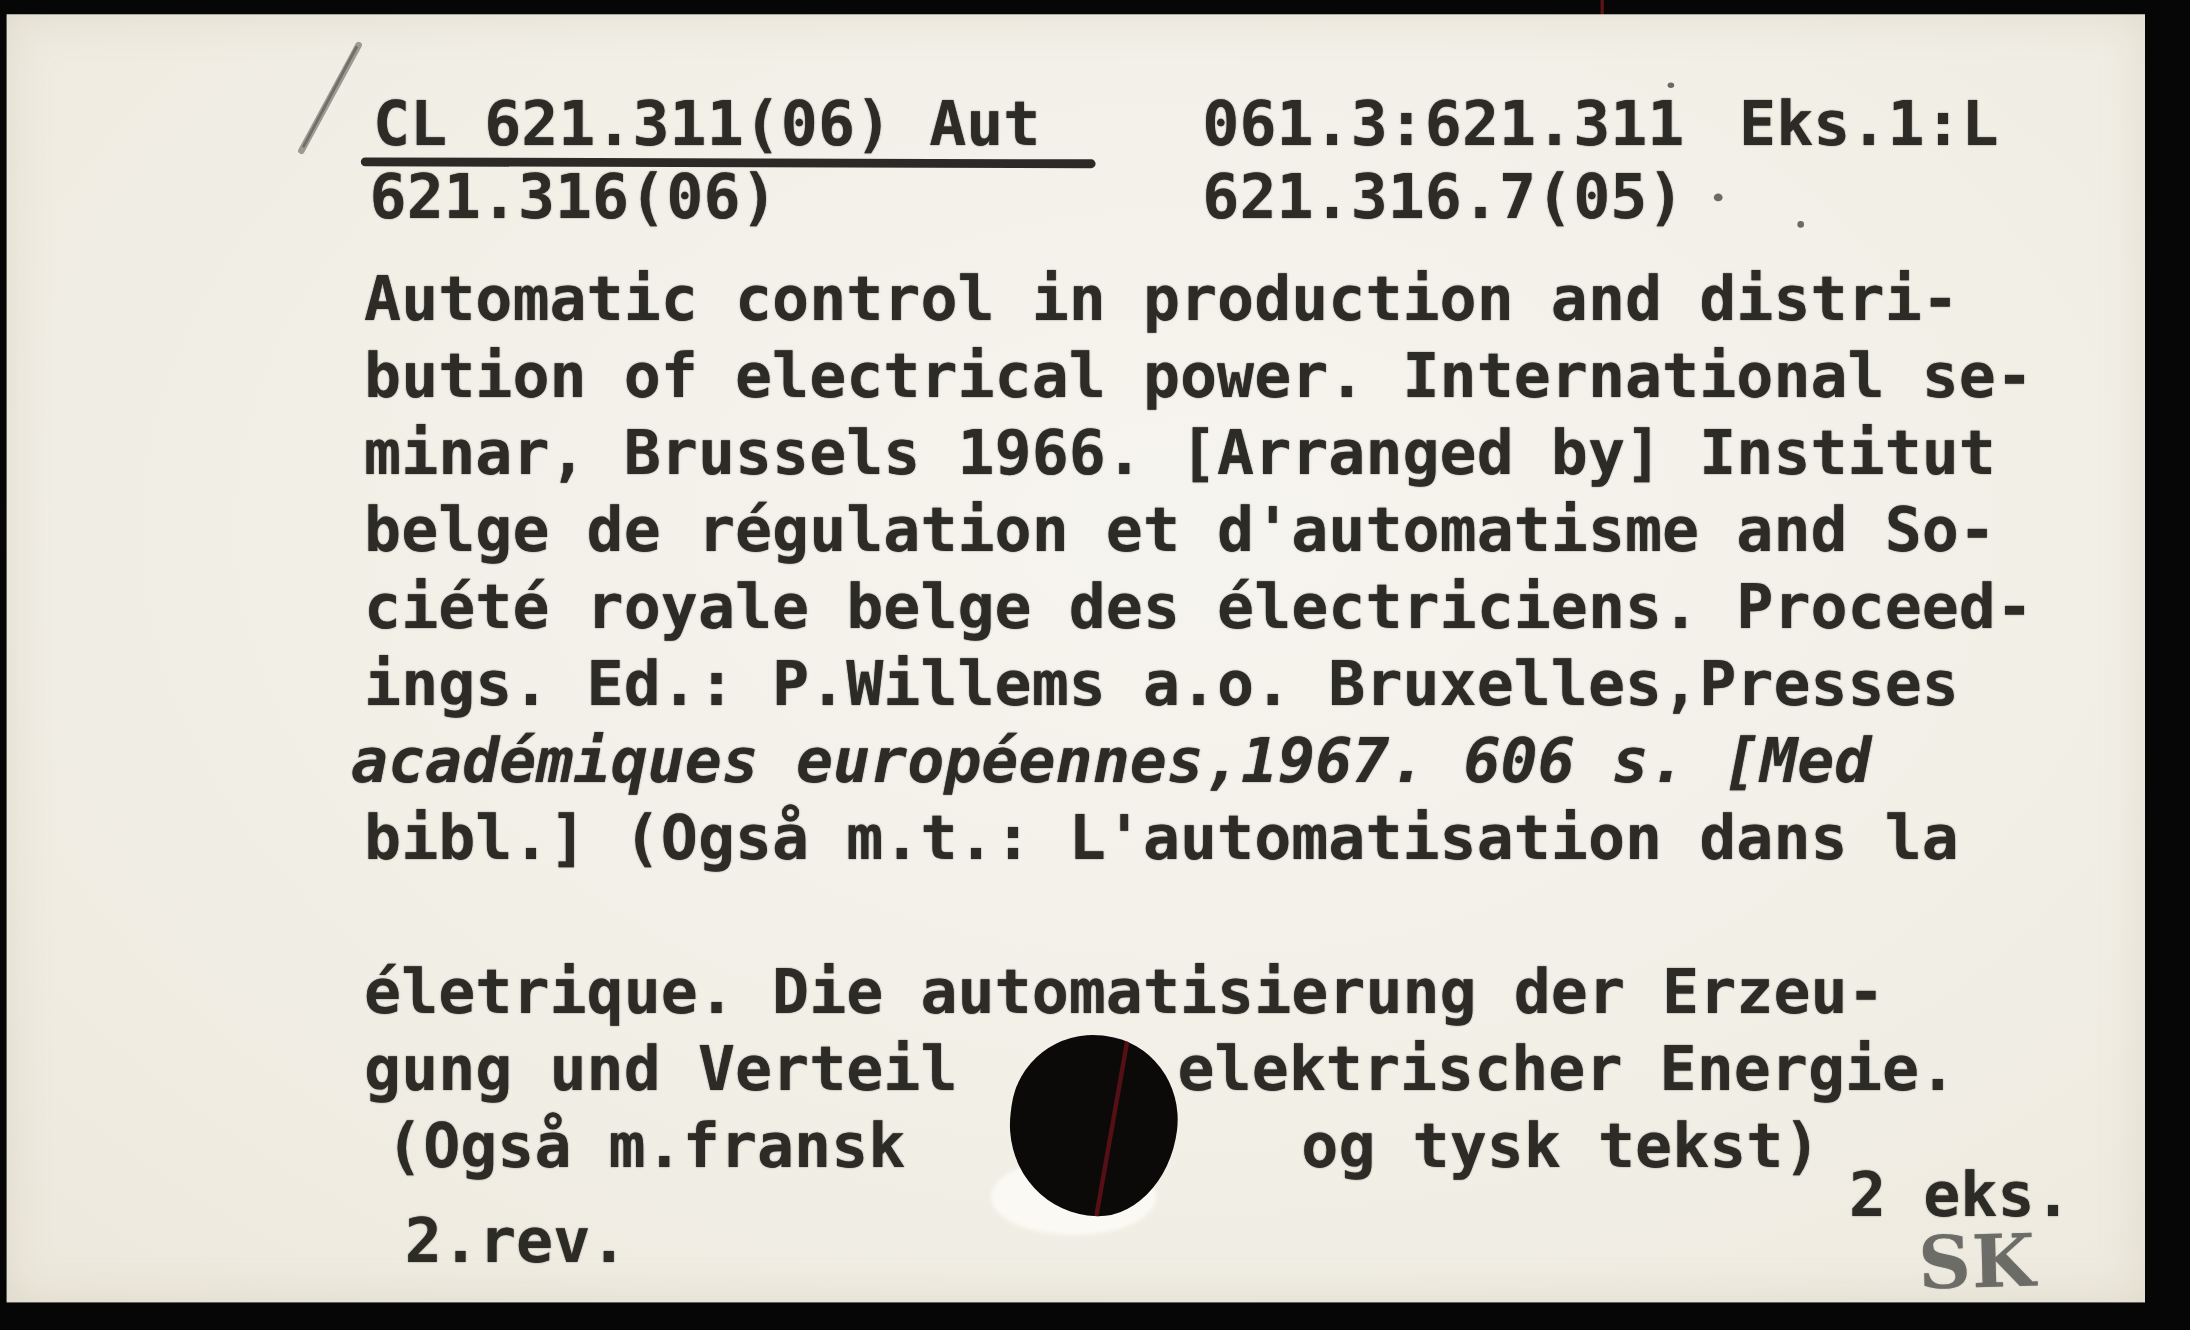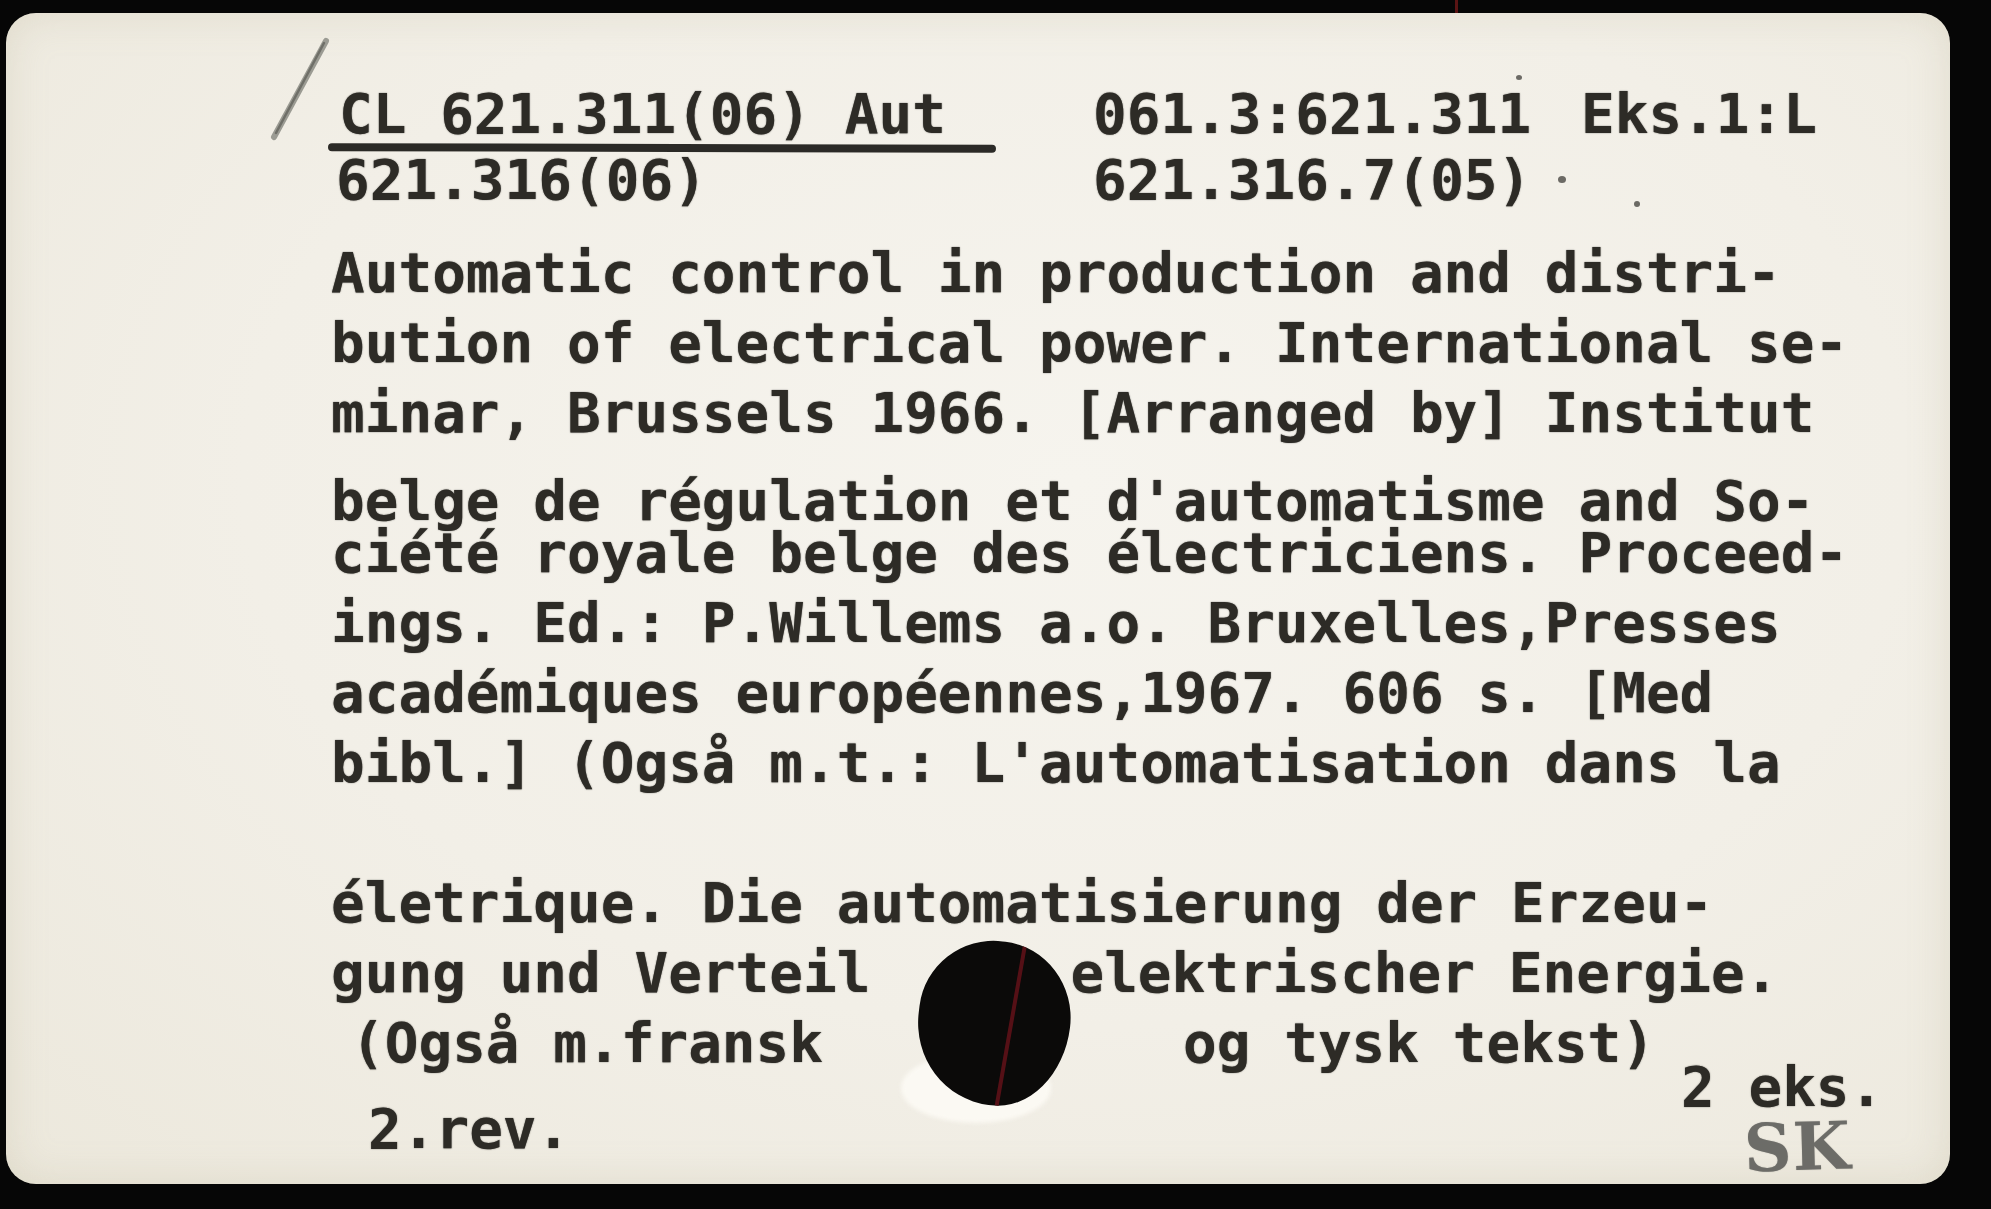--- a/index.html
+++ b/index.html
@@ -11,21 +11,20 @@
     font-family:"DejaVu Sans Mono","Liberation Mono",monospace;
   }
   
   .card{
     position:absolute;
     left:6px;top:13px;
     width:1944px;height:1171px;
     background:
       radial-gradient(ellipse at 55% 40%, #f6f4ee 0%, #f2efe7 55%, #ece8dc 100%);
     box-shadow:inset 0 0 40px rgba(180,170,140,.25);
-    border-radius:30px;
   }
   
   .red-hairline{
     position:absolute;left:1455px;top:0;width:3px;height:13px;
     background:#5a1414;
   }
   
   .tw{
     position:absolute;
     font-family:"DejaVu Sans Mono","Liberation Mono",monospace;
@@ -45,23 +44,23 @@
   .call-number-2{left:330px;}
   .udc-2{left:1087px;top:139px;}
   .underline{
     position:absolute;left:322px;top:131px;width:668px;height:8px;
     background:rgba(26,25,22,.92);
     border-radius:4px;
     transform:rotate(.15deg);
   }
   
   .b0{left:325px;top:232px;}  .b1{left:325px;top:302px;}
-  .b2{left:325px;top:372px;}  .b3{left:325px;top:460px;}
+  .b2{left:325px;top:372px;}  .b3{left:325px;top:442px;}
   .b4{left:325px;top:512px;}  .b5{left:325px;top:582px;}
-  .b6{left:325px;top:652px;}  .b7{left:325px;top:722px;}
+  .b6{left:313px;top:652px;font-style:italic;}  .b7{left:325px;top:722px;}
   .b8{left:325px;top:792px;}  .b9{left:325px;top:862px;}
   .b10{left:325px;top:932px;}
   .b11{left:345px;top:1002px;}
   .b12{left:362px;top:1072px;margin-top:16px;}
   .gap1{display:inline-block;width:200px;}
   .gap2{display:inline-block;width:360px;}
   .copies-bottom{left:1675px;top:1046px;}
   
   .hole-halo{
     position:absolute;left:895px;top:1040px;width:150px;height:70px;

